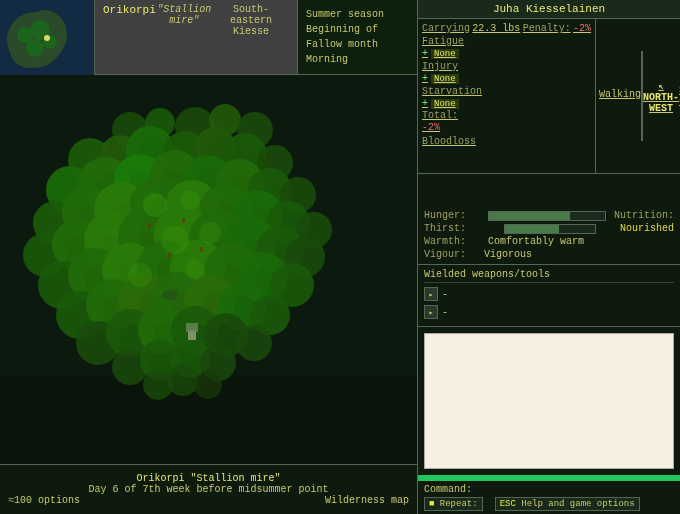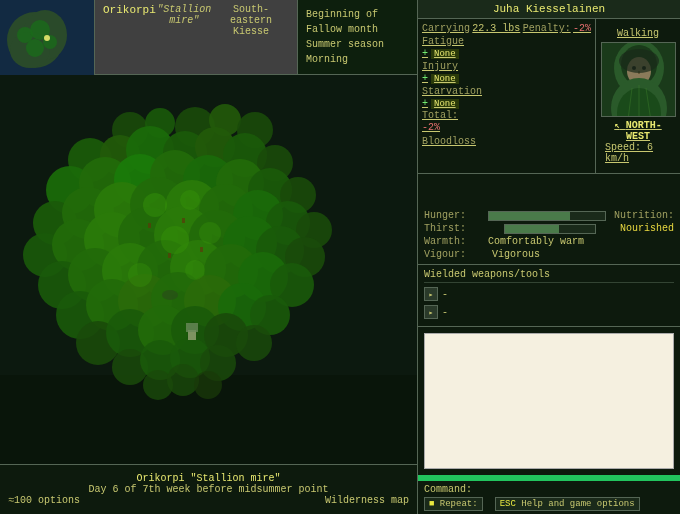--- a/index.html
+++ b/index.html
@@ -152,24 +152,24 @@
     }
     .stat-none {
       color: #e8e870;
       background: #2a3a0a;
       padding: 0 3px;
       font-size: 9px;
     }
     .char-portrait-area {
       width: 85px;
       display: flex;
-      flex-direction: column;
+      flex-direction: row;
       align-items: center;
       border-left: 1px solid #556655;
-      padding: 9px;
+      padding: 3px;
     }
     .walking-label {
       color: #c8c870;
       font-size: 10px;
       margin-bottom: 3px;
     }
     .portrait {
       width: 75px;
       height: 90px;
       background: #1a3a1a;
@@ -316,23 +316,23 @@
       </div>
 
       <div class="location-info">
         <div class="location-name">Orikorpi</div>
         <div class="location-sub">"Stallion mire"</div>
         <div class="location-region">South-eastern Kiesse</div>
       </div>
 
       <div class="season-info">
         <div class="season-text">
+          <div>Summer season</div>
           <div>Beginning of
 Fallow month</div>
-          <div>Summer season</div>
           <div>Morning</div>
         </div>
       </div>
     </div>
 
     <div class="map-area">
       <svg width="418" height="390" style="display:block;">
 
         <rect width="418" height="390" fill="#0d1a0d"></rect>
 
@@ -528,21 +528,21 @@
         <span class="vital-label">Thirst:</span>
         <div class="vital-bar">
           <div class="vital-bar-fill" style="width:60%;"></div>
         </div>
         <span class="nutrition-value">Nourished</span>
       </div>
       <div style="display:flex;gap:4px;margin-bottom:2px;align-items:center;">
         <span class="vital-label">Warmth:</span>
         <span class="warmth-value">Comfortably warm</span>
       </div>
-      <div style="display:flex;gap:8px;align-items:center;">
+      <div style="display:flex;gap:0;align-items:center;">
         <span class="vital-label">Vigour:</span>
         <span class="warmth-value">Vigorous</span>
       </div>
     </div>
 
     <div class="weapons-area">
       <div class="weapons-title">Wielded weapons/tools</div>
       <div class="weapon-row">
         <div class="weapon-icon">▸</div>
         <span class="weapon-name">-</span>

